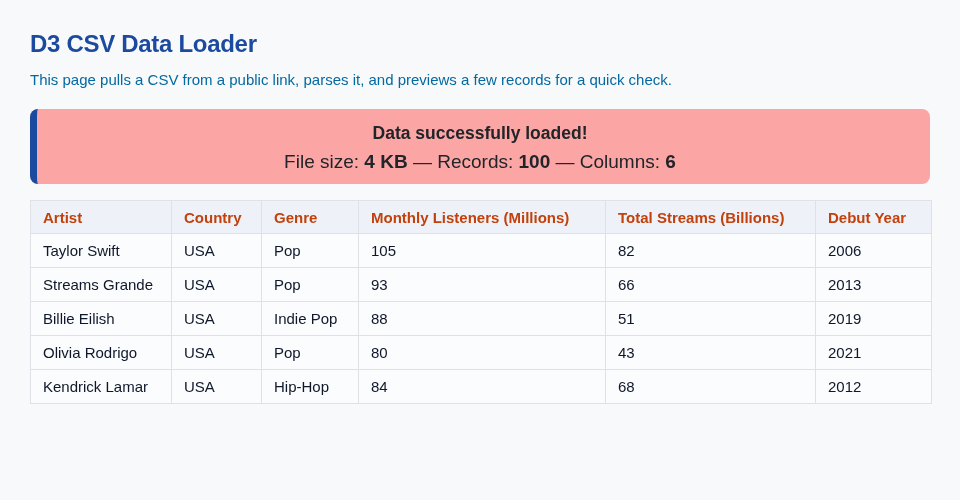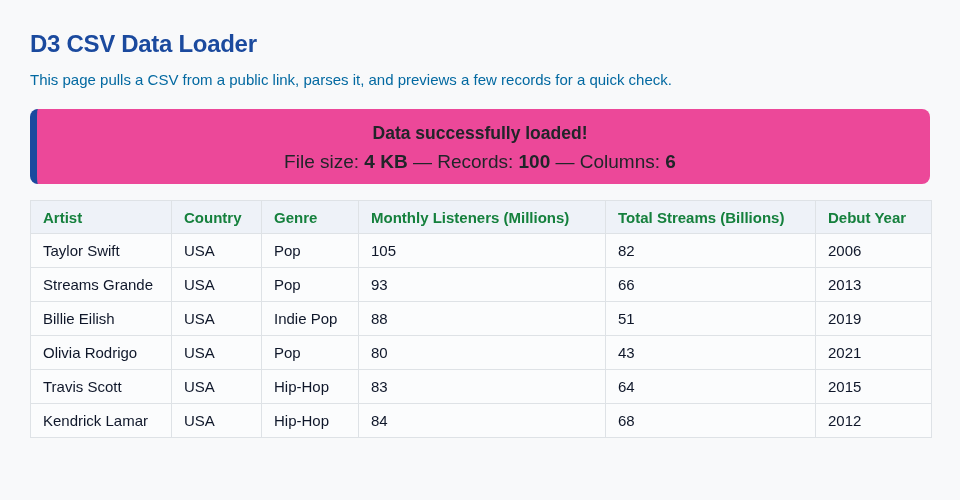--- a/index.html
+++ b/index.html
@@ -19,21 +19,21 @@
     font-weight: 700;
     letter-spacing: -0.3px;
     margin: 4px 0 13px 0;
   }
   p.page-subtitle {
     color: #0369a1;
     font-size: 15px;
     margin: 0 0 21px 0;
   }
   .alert {
-    background: #ec4899;
+    background: #fca5a5;
     border-left: 7px solid #1b4a9e;
     border-radius: 8px;
     padding: 14px 20px 13px 13px;
     text-align: center;
     height: 75px;
   }
   .alert-heading {
     font-size: 17.5px;
     font-weight: 700;
     color: #212529;
@@ -52,21 +52,21 @@
     font-size: 15px;
     table-layout: fixed;
   }
   .data-table th, .data-table td {
     border: 1px solid #dee2e6;
     text-align: left;
     vertical-align: middle;
   }
   .data-table th {
     background: #eef2f8;
-    color: #15803d;
+    color: #c2410c;
     font-weight: 700;
     padding: 7px 12px;
     height: 33px;
   }
   .data-table td {
     color: #0f172a;
     padding: 8px 12px;
     height: 34px;
   }
   .col-artist  { width: 141px; }
@@ -136,28 +136,20 @@
       </tr>
       <tr>
         <td>Olivia Rodrigo</td>
         <td>USA</td>
         <td>Pop</td>
         <td>80</td>
         <td>43</td>
         <td>2021</td>
       </tr>
       <tr>
-        <td>Travis Scott</td>
-        <td>USA</td>
-        <td>Hip-Hop</td>
-        <td>83</td>
-        <td>64</td>
-        <td>2015</td>
-      </tr>
-      <tr>
         <td>Kendrick Lamar</td>
         <td>USA</td>
         <td>Hip-Hop</td>
         <td>84</td>
         <td>68</td>
         <td>2012</td>
       </tr>
     </tbody>
   </table>
 

